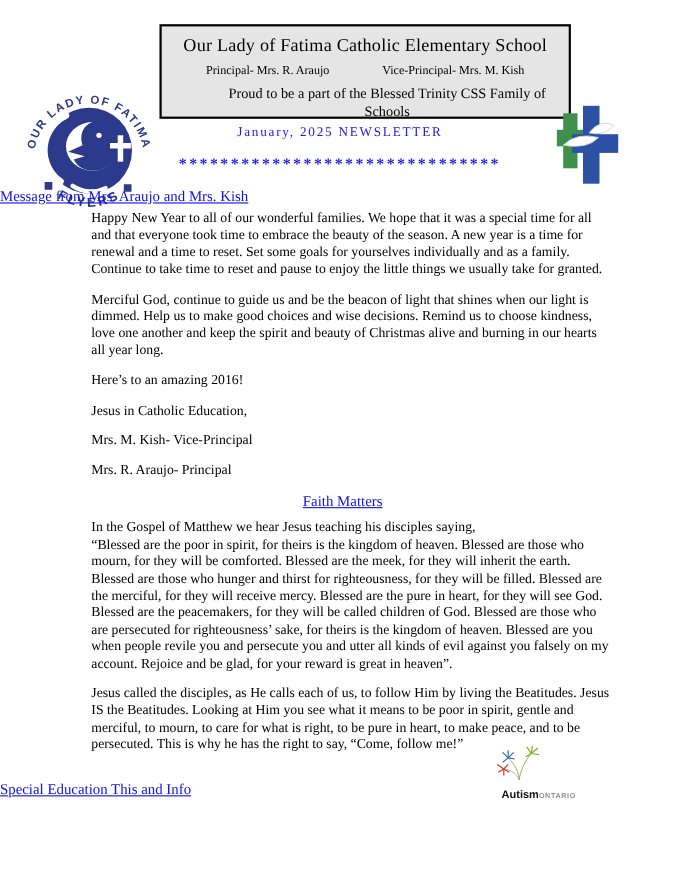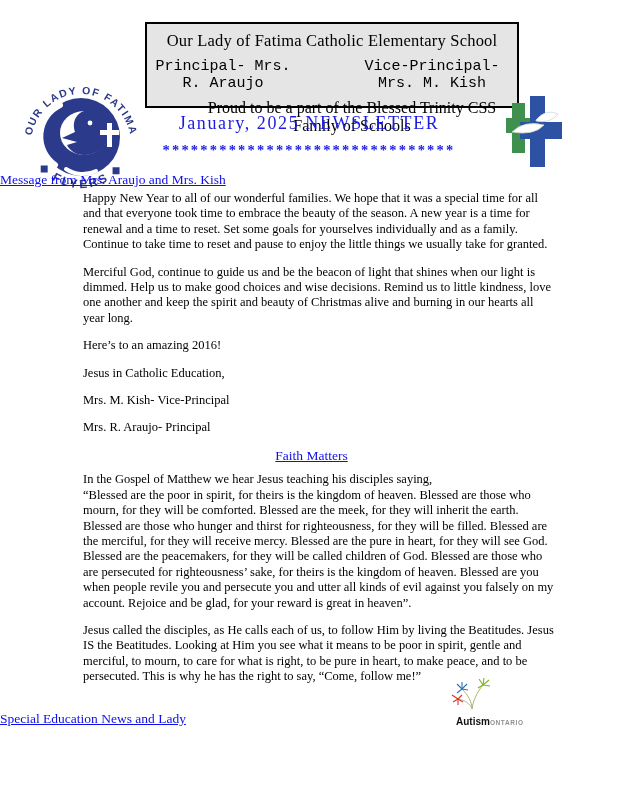--- a/index.html
+++ b/index.html
@@ -8,29 +8,29 @@
     background:#ffffff; overflow:hidden;
     font-family:"Liberation Serif", serif; color:#000;
   }
   
   .header-box {
     position:absolute; left:145px; top:22px; width:374px; height:86px;
     border:2px solid #000; box-sizing:border-box; text-align:center;
     background:#e5e5e5;
   }
   .school-name { font-size:16.5px; margin-top:7px; letter-spacing:0.2px; }
-  .principal-row { display:flex; justify-content:center; gap:48px; font-size:15px; margin-top:7px;font-family:Liberation Mono, monospace; }
-  .tagline { font-size:16px; margin-top:7px;padding-left:40px; }
+  .principal-row { display:flex; justify-content:center; gap:48px; font-size:11px; margin-top:7px; }
+  .tagline { font-size:13px; margin-top:7px;padding-left:40px; }
   
   .crest { position:absolute; left:20px; top:72px; }
   .cross-logo { position:absolute; left:506px; top:96px; }
   
   .news-title {
     position:absolute; top:113px; left:0; width:100%; text-align:center;
-    font-size:18px; letter-spacing:1.6px; color:#1c1ce0;
+    font-size:12px; letter-spacing:1.6px; color:#1c1ce0;
   }
   .divider {
     position:absolute; top:142px; left:0; width:100%; text-align:center;
     font-size:14.5px; font-weight:bold; letter-spacing:2.2px; color:#1c1ce0;
   }
   .center-link-row { position:absolute; left:0; width:100%; text-align:left; }
   .msg-heading-row { top:170px; }
   .doc-link {
     color:#0f0fe8; text-decoration:underline; font-size:13.5px; cursor:pointer;
   }
@@ -107,38 +107,38 @@
 
   <div class="news-title">January, 2025 NEWSLETTER</div>
   <div class="divider">*******************************</div>
 
   <div class="center-link-row msg-heading-row">
     <span class="doc-link">Message from Mrs. Araujo and Mrs. Kish</span>
   </div>
 
   <div class="content message-block">
     <p>Happy New Year to all of our wonderful families.  We hope that it was a special time for all and that everyone took time to embrace the beauty of the season.  A new year is a time for renewal and a time to reset. Set some goals for yourselves individually and as a family.  Continue to take time to reset and pause to enjoy the little things we usually take for granted.</p>
-    <p>Merciful God, continue to guide us and be the beacon of light that shines when our light is dimmed.   Help us to make good choices and wise decisions.  Remind us to little kindness, love one another and keep the spirit and beauty of Christmas alive and burning in our hearts all year long.</p>
+    <p>Merciful God, continue to guide us and be the beacon of light that shines when our light is dimmed.   Help us to make good choices and wise decisions.  Remind us to choose kindness, love one another and keep the spirit and beauty of Christmas alive and burning in our hearts all year long.</p>
     <p>Here’s to an amazing 2016!</p>
     <p>Jesus in Catholic Education,</p>
     <p>Mrs. M. Kish- Vice-Principal</p>
     <p>Mrs. R. Araujo- Principal</p>
   </div>
 
   <div class="content faith-block">
     <div class="section-heading">
       <span class="doc-link">Faith Matters</span>
     </div>
     <p><span>In the Gospel of Matthew we hear Jesus teaching his disciples saying,</span><br>
        <span>“Blessed are the poor in spirit, for theirs is the kingdom of heaven. Blessed are those who mourn, for they will be comforted. Blessed are the meek, for they will inherit the earth. Blessed are those who hunger and thirst for righteousness, for they will be filled. Blessed are the merciful, for they will receive mercy. Blessed are the pure in heart, for they will see God. Blessed are the peacemakers, for they will be called children of God. Blessed are those who are persecuted for righteousness’ sake, for theirs is the kingdom of heaven. Blessed are you when people revile you and persecute you and utter all kinds of evil against you falsely on my account. Rejoice and be glad, for your reward is great in heaven”.</span></p>
     <p>Jesus called the disciples, as He calls each of us, to follow Him by living the Beatitudes. Jesus IS the Beatitudes. Looking at Him you see what it means to be poor in spirit, gentle and merciful, to mourn, to care for what is right, to be pure in heart, to make peace, and to be persecuted. This is why he has the right to say, “Come, follow me!”</p>
   </div>
 
   <div class="center-link-row sped-row">
-    <span class="doc-link">Special Education News and Lady</span>
+    <span class="doc-link">Special Education This and Info</span>
   </div>
 
   <div class="autism-logo">
     <svg width="52" height="34" viewBox="0 0 52 34" xmlns="http://www.w3.org/2000/svg">
 
       <path d="M22,33 C22,26 18,19 12,13" stroke="#9fae52" stroke-width="0.9" fill="none"></path>
       <path d="M22,33 C23,25 27,16 33,9" stroke="#9fae52" stroke-width="0.9" fill="none"></path>
       <path d="M22,33 C20,27 14,24 8,23" stroke="#b0b0b0" stroke-width="0.9" fill="none"></path>
 
       <g stroke="#2e6fb5" stroke-width="1.1">

